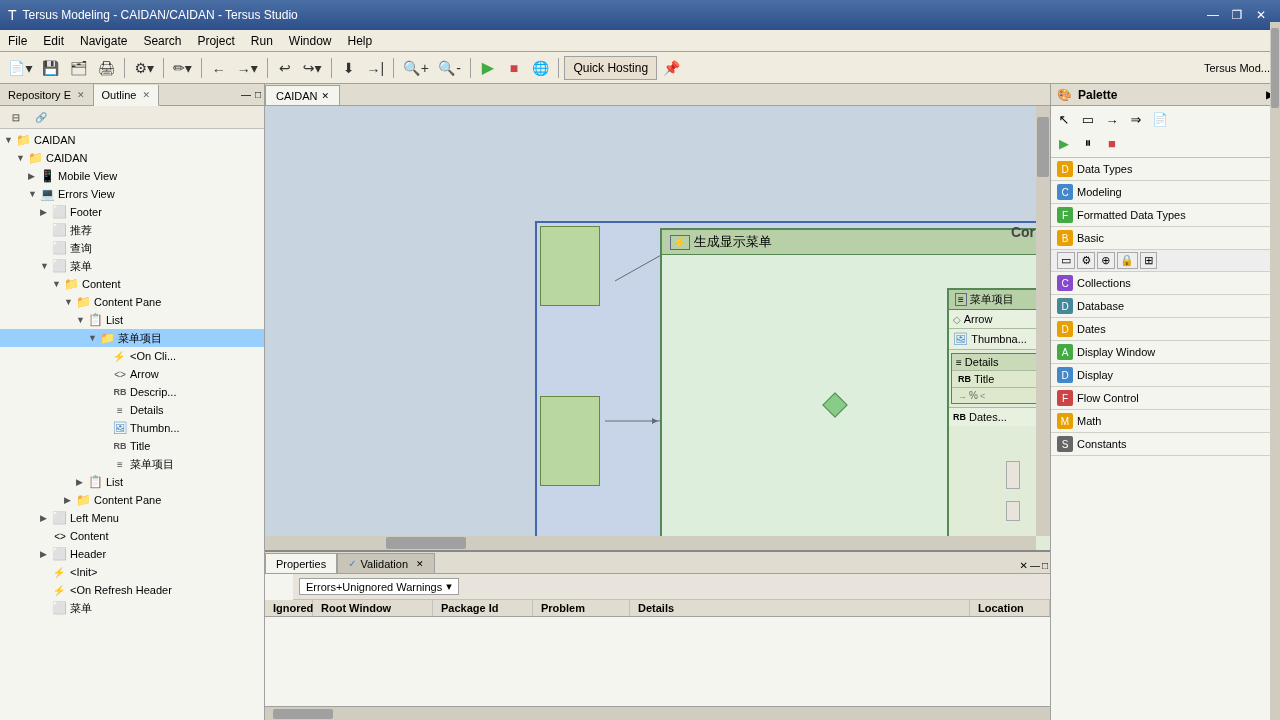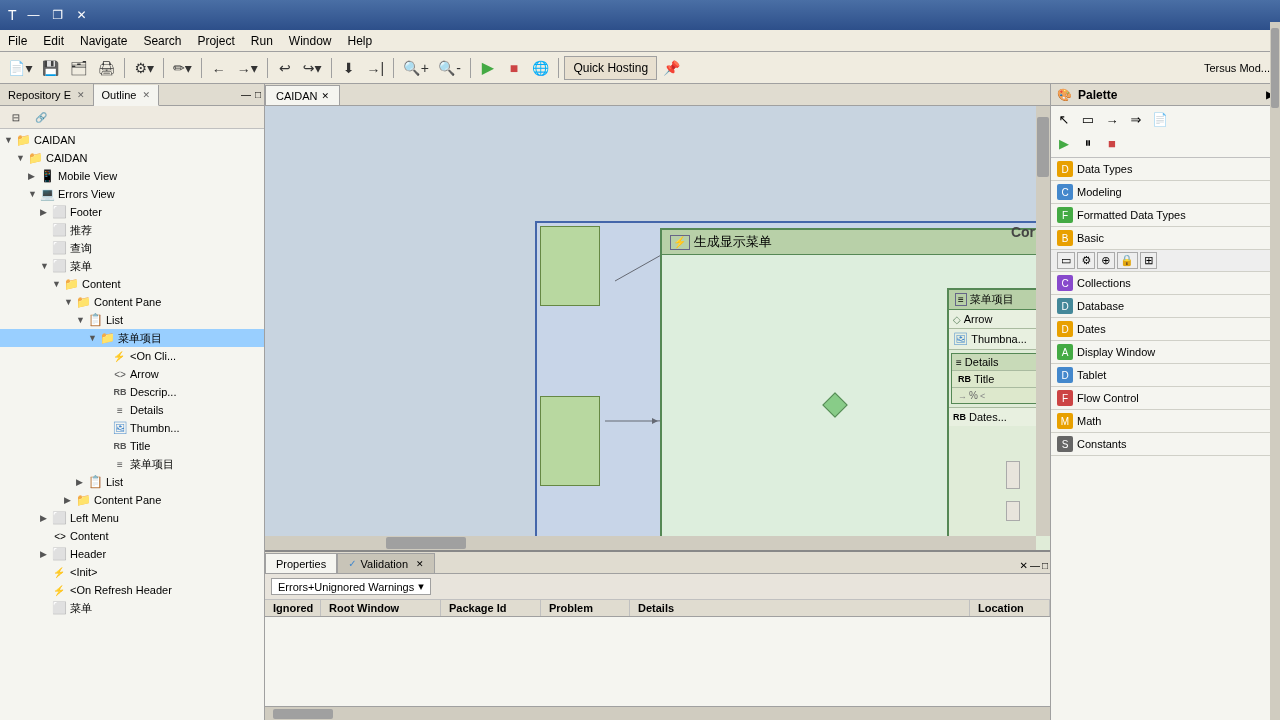--- a/index.html
+++ b/index.html
@@ -273,20 +273,21 @@
     .bottom-tab-actions { margin-left: auto; display: flex; gap: 2px; padding: 2px; }
 
     .bottom-toolbar {
       height: 26px;
       background: #e8e4dc;
       border-bottom: 1px solid #c0c0c0;
       display: flex;
       align-items: center;
       padding: 0 6px;
       gap: 4px;
+      margin-left: 28px;
     }
     .filter-dropdown {
       display: flex;
       align-items: center;
       border: 1px solid #a0a0a0;
       background: white;
       padding: 1px 6px;
       font-size: 11px;
       cursor: pointer;
       gap: 4px;
@@ -302,21 +303,21 @@
       border-bottom: 1px solid #a0a0a0;
       position: sticky; top: 0;
     }
     .problems-col {
       padding: 2px 8px;
       font-size: 11px;
       font-weight: bold;
       border-right: 1px solid #c0c0c0;
       cursor: pointer;
     }
-    .col-ignored { width: 56px; }
+    .col-ignored { width: 48px; }
     .col-root { width: 120px; }
     .col-package { width: 100px; }
     .col-problem { flex: 1; }
     .col-details { width: 340px; }
     .col-location { width: 80px; }
 
     
     #diagram-svg {
       position: absolute;
       top: 0; left: 0;
@@ -332,20 +333,21 @@
 
     #tree::-webkit-scrollbar { width: 10px; }
     #tree::-webkit-scrollbar-track { background: #e8e8e0; }
     #tree::-webkit-scrollbar-thumb { background: #a0a0a0; }
   </style>
 </head>
 <body>
 
 <div id="titlebar">
   <span class="title-icon">T</span>
+  <span class="title-text">Tersus Modeling - CAIDAN/CAIDAN - Tersus Studio</span>
   <div class="win-controls">
     <button class="win-btn">—</button>
     <button class="win-btn">❐</button>
     <button class="win-btn close">✕</button>
   </div>
 </div>
 
 <div id="menubar">
   <span class="menu-item">File</span>
   <span class="menu-item">Edit</span>
@@ -821,21 +823,21 @@
       <div class="palette-category">
         <div class="palette-category-icon">D</div>
         <span>Dates</span>
       </div>
       <div class="palette-category">
         <div class="palette-category-icon green">A</div>
         <span>Display Window</span>
       </div>
       <div class="palette-category">
         <div class="palette-category-icon blue">D</div>
-        <span>Tablet</span>
+        <span>Display</span>
       </div>
       <div class="palette-category">
         <div class="palette-category-icon red">F</div>
         <span>Flow Control</span>
       </div>
       <div class="palette-category">
         <div class="palette-category-icon">M</div>
         <span>Math</span>
       </div>
       <div class="palette-category">

